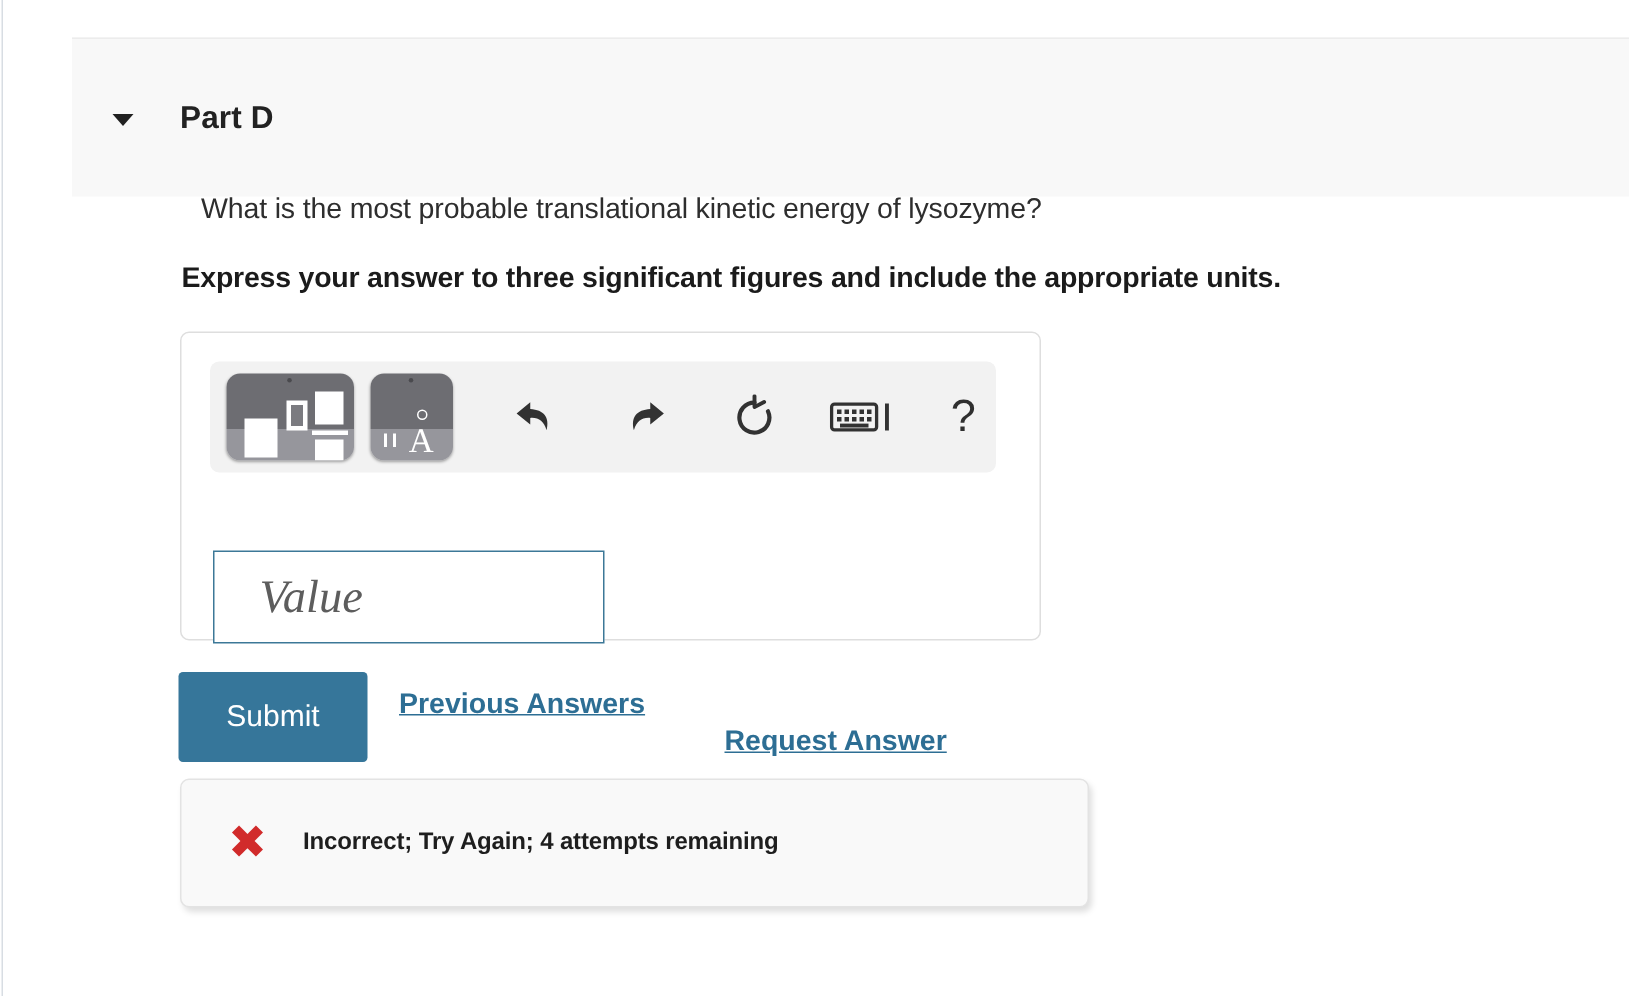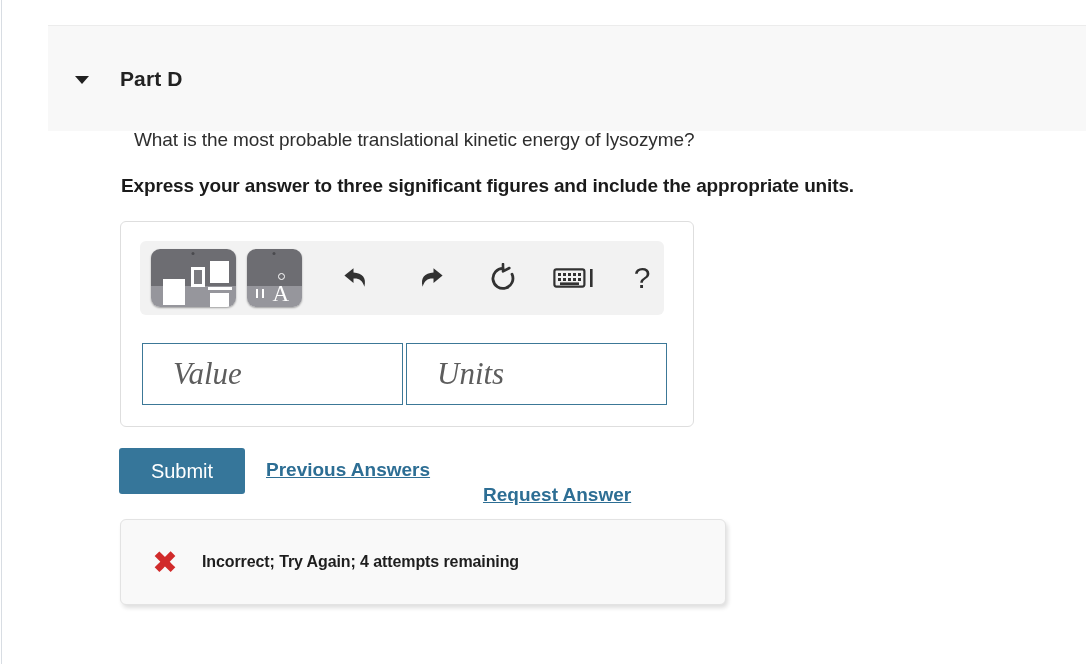--- a/index.html
+++ b/index.html
@@ -179,32 +179,33 @@
     height: 62px;
     border: 1px solid #3c7897;
     box-sizing: border-box;
     background: #ffffff;
     font-family: "Liberation Serif", serif;
     font-style: italic;
     font-size: 31px;
     color: #5d5d5d;
     padding: 0 0 0 30px;
     outline: none;
+    margin-top: 24px;
   }
   .ans-input::placeholder { color: #5d5d5d; opacity: 1; }
   .value-input { width: 261px; }
   .units-input { width: 261px; margin-left: 3px; }
 
   
   .submit-button {
     position: absolute;
     left: 119px;
     top: 448px;
     width: 126px;
-    height: 46px;
+    height: 60px;
     background: #36769a;
     border: none;
     border-radius: 3px;
     color: #ffffff;
     font-family: "Liberation Sans", sans-serif;
     font-size: 20px;
     cursor: pointer;
     padding: 0;
   }
   .link-prev {
@@ -343,21 +344,20 @@
       </svg>
     </div>
 
     <div class="tool-icon gap-help">
       <span class="help-glyph">?</span>
     </div>
   </div>
 
   <div class="answer-fields">
     <input class="ans-input value-input" type="text" placeholder="Value" style="">
-    <input class="ans-input units-input" type="text" placeholder="Units" style="">
   </div>
 </div>
 
 <button class="submit-button">Submit</button>
 <span class="link-prev">Previous Answers</span>
 <span class="link-request">Request Answer</span>
 
 <div class="feedback-box">
   <span class="x-icon">✖</span>
   <span class="feedback-text">Incorrect; Try Again; 4 attempts remaining</span>

